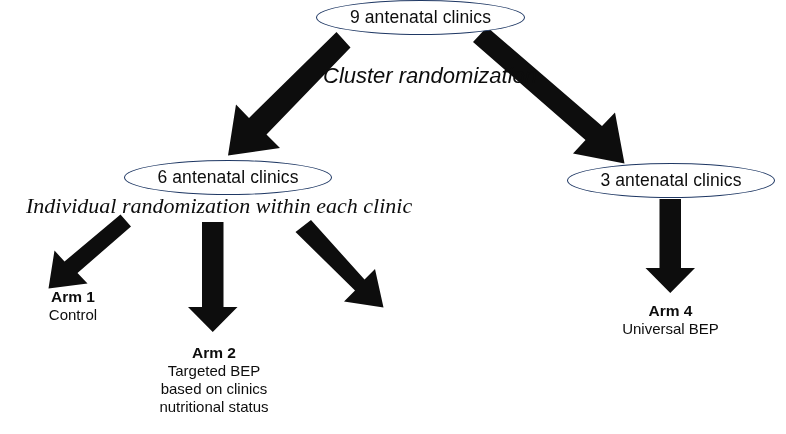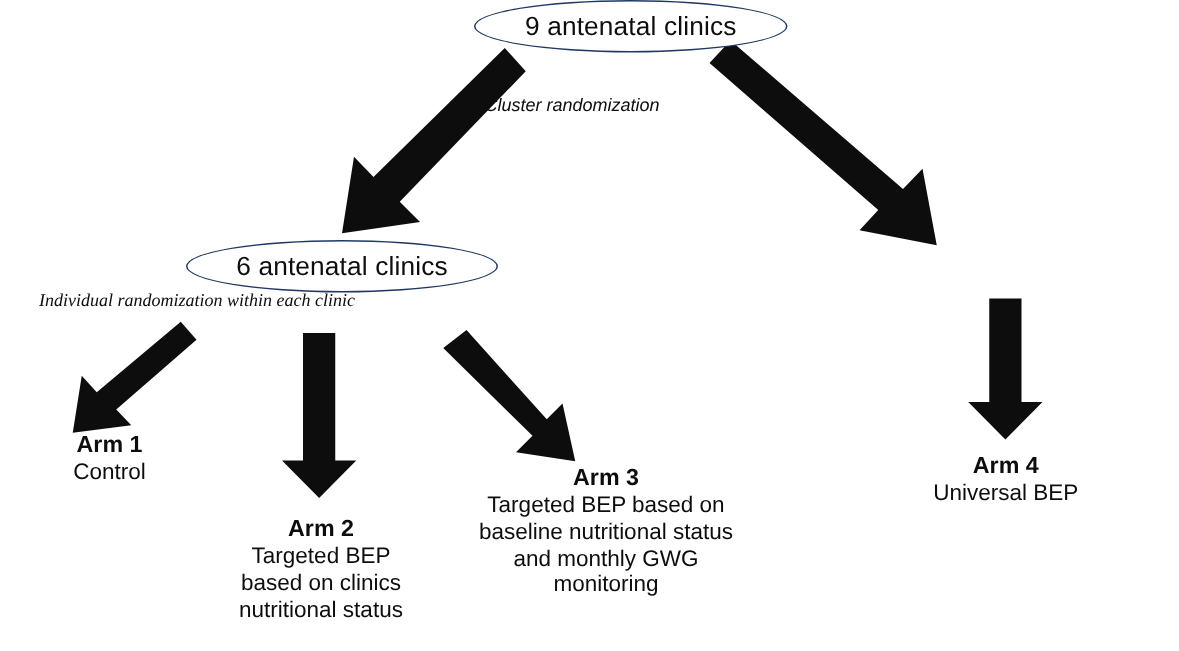--- a/index.html
+++ b/index.html
@@ -44,21 +44,21 @@
     font-size: 17.5px;
     line-height: 1;
     color: #0d0d0d;
     letter-spacing: 0.1px;
   }
 
   
   .edge-label {
     position: absolute;
     font-style: italic;
-    font-size: 12px;
+    font-size: 22px;
     line-height: 1.1;
     color: #0d0d0d;
     white-space: nowrap;
   }
 
   
   .arm {
     position: absolute;
     line-height: 1.18;
   }
@@ -99,20 +99,23 @@
   </svg>
 
   <div class="node" style="left:316px; top:0px; width:209px; height:35px;">
     <span class="node-label">9 antenatal clinics</span>
   </div>
 
   <div class="node" style="left:124px; top:160px; width:208px; height:35px;">
     <span class="node-label">6 antenatal clinics</span>
   </div>
 
+  <div class="node" style="left:567px; top:163px; width:208px; height:35px;">
+    <span class="node-label">3 antenatal clinics</span>
+  </div>
 
   <div class="edge-label" style="left:323px; top:64px;">Cluster randomization</div>
 
   <div class="edge-label" style="left:26px; top:194px;font-family:Liberation Serif, serif;">Individual randomization within each clinic</div>
 
   <div class="arm left" style="left:8px; top:288px; width:130px;">
     <span class="arm-title">Arm 1</span>
     <span class="arm-desc">
       <span class="ln">Control</span>
     </span>
@@ -120,29 +123,20 @@
 
   <div class="arm centered" style="left:128px; top:344px; width:172px;">
     <span class="arm-title">Arm 2</span>
     <span class="arm-desc">
       <span class="ln">Targeted BEP</span>
       <span class="ln">based on clinics</span>
       <span class="ln">nutritional status</span>
     </span>
   </div>
 
-  <div class="arm centered" style="left:293px; top:310px; width:222px;">
-    <span class="arm-title">Arm 3</span>
-    <span class="arm-desc">
-      <span class="ln">Targeted BEP based on</span>
-      <span class="ln">baseline nutritional status</span>
-      <span class="ln">and monthly GWG</span>
-      <span class="ln">monitoring</span>
-    </span>
-  </div>
 
   <div class="arm centered" style="left:583px; top:302px; width:175px;">
     <span class="arm-title">Arm 4</span>
     <span class="arm-desc">
       <span class="ln">Universal BEP</span>
     </span>
   </div>
 
 </div>
 

